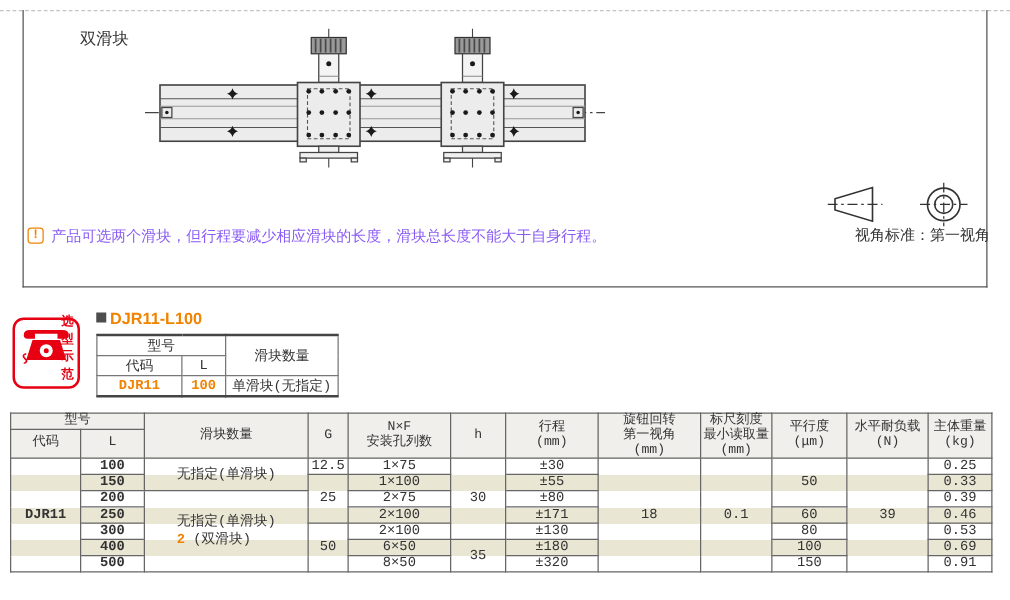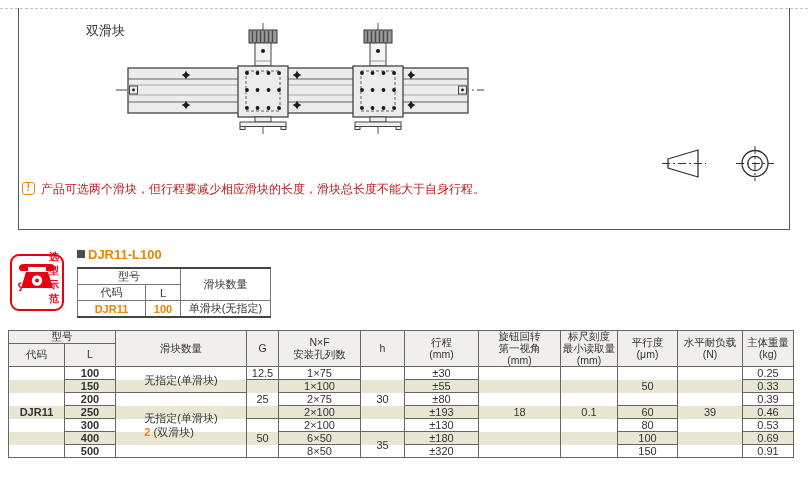--- a/index.html
+++ b/index.html
@@ -3,42 +3,42 @@
 <meta charset="utf-8">
 <style>
   * { margin:0; padding:0; box-sizing:border-box; }
   body { background:#fff; font-family:"Liberation Sans", sans-serif; color:#333; }
   .page { position:relative; width:808px; height:480px; background:#fff; overflow:hidden; }
 
   
   .top-dashed { position:absolute; left:0; top:8px; width:808px; border-top:1px dashed #c4c4c4; }
   .top-box { position:absolute; left:18px; top:8px; width:772px; height:222px;
              border-left:1px solid #555; border-right:1px solid #555; border-bottom:1px solid #555; }
-  .drawing-label { position:absolute; left:63px; top:22px; font-size:13px; color:#333;margin-left:22px; }
+  .drawing-label { position:absolute; left:63px; top:22px; font-size:13px; color:#333; }
   .rail-svg { position:absolute; left:110px; top:18px; }
 
   .note-row { position:absolute; left:22px; top:181px; height:16px; }
   .note-icon { position:absolute; left:0; top:1px; width:13px; height:13px; border:1.5px solid #f08300;
                border-radius:3px; color:#f08300; font-weight:bold; font-size:10px; line-height:10px;
                text-align:center; }
-  .note-text { position:absolute; left:19px; top:0; width:640px; font-size:12px; color:#b91c1c; white-space:nowrap; }
+  .note-text { position:absolute; left:19px; top:0; width:640px; font-size:12px; color:#8b5cf6; white-space:nowrap; }
 
   .view-syms { position:absolute; left:662px; top:146px; }
   .view-label { position:absolute; left:660px; top:180px; width:132px; text-align:right; font-size:12px; color:#333; }
 
   
   .phone-badge { position:absolute; left:10px; top:254px; width:54px; height:57px;
                  border:2px solid #e60012; border-radius:9px; background:#fff; text-align:center; }
   .phone-badge .badge-label { position:absolute; left:0; bottom:3px; width:100%; font-size:10px;
                  font-weight:bold; color:#e60012; letter-spacing:0px;padding-left:34px; }
   .ex-title { position:absolute; left:77px; top:247px; height:15px; }
   .ex-bullet { position:absolute; left:0; top:3px; width:8px; height:8px; background:#4d4d4d; }
   .ex-title-text { position:absolute; left:11px; top:0; font-size:13px; font-weight:bold; color:#f08300; white-space:nowrap; }
 
-  table { border-collapse:collapse; table-layout:fixed; }
+  table { border-collapse:collapse; table-layout:fixed;font-family:Liberation Mono, monospace; }
   .ex-table { position:absolute; left:77px; top:267px; width:193px;
               border:1px solid #777; border-top:2px solid #444; border-bottom:2px solid #444; }
   .ex-table th, .ex-table td { border:1px solid #777; font-weight:normal; font-size:11px;
               text-align:center; padding:0; color:#333; background:#fff; }
   .ex-table .hrow1 { height:13px; }
   .ex-table .hrow2 { height:14px; }
   .ex-table .drow  { height:16px; }
   .ex-table .oval  { color:#f08300; font-weight:bold; }
 
   
@@ -172,20 +172,21 @@
   </div>
 
   <svg class="view-syms" width="132" height="36" viewBox="0 0 132 36">
     <line x1="0" y1="17.5" x2="44" y2="17.5" stroke="#333" stroke-width="1" stroke-dasharray="8 3 2 3"></line>
     <path d="M6 13 L36 4 L36 31 L6 22 Z" fill="none" stroke="#333" stroke-width="1.3"></path>
     <line x1="74" y1="17.5" x2="112" y2="17.5" stroke="#333" stroke-width="1" stroke-dasharray="8 3 2 3"></line>
     <line x1="93" y1="0" x2="93" y2="35" stroke="#333" stroke-width="1" stroke-dasharray="8 3 2 3"></line>
     <circle cx="93" cy="17.5" r="13" fill="none" stroke="#333" stroke-width="1.3"></circle>
     <circle cx="93" cy="17.5" r="7.2" fill="none" stroke="#333" stroke-width="1.3"></circle>
   </svg>
+  <div class="view-label">视角标准：第一视角</div>
 
   <div class="phone-badge">
     <svg width="44" height="32" viewBox="0 0 44 32" style="margin-top:3px">
       <path d="M7 12 Q4 12 4 9 Q4 5 9 5 L35 5 Q40 5 40 9 Q40 12 37 12 L31 12 L31 8 L13 8 L13 12 Z" fill="#e60012"></path>
       <path d="M11 13 L33 13 L38 29 L6 29 Z" fill="#e60012"></path>
       <circle cx="22" cy="21.5" r="5.2" fill="#ffffff"></circle>
       <circle cx="22" cy="21.5" r="2" fill="#e60012"></circle>
       <path d="M6 24 q-4 1 -1 4 q3 2 -1 4" fill="none" stroke="#e60012" stroke-width="1.4"></path>
     </svg>
     <div class="badge-label">选型示范</div>
@@ -306,21 +307,21 @@
             <span class="hline"><span class="oval">2</span><span> (双滑块)</span></span>
           </span>
         </td>
         <td>2×75</td>
         <td>±80</td>
         <td>0.39</td>
       </tr>
       <tr>
         <td class="oval">250</td>
         <td>2×100</td>
-        <td>±193</td>
+        <td>±171</td>
         <td>60</td>
         <td>0.46</td>
       </tr>
       <tr>
         <td class="oval">300</td>
         <td rowspan="3">50</td>
         <td>2×100</td>
         <td>±130</td>
         <td>80</td>
         <td>0.53</td>

